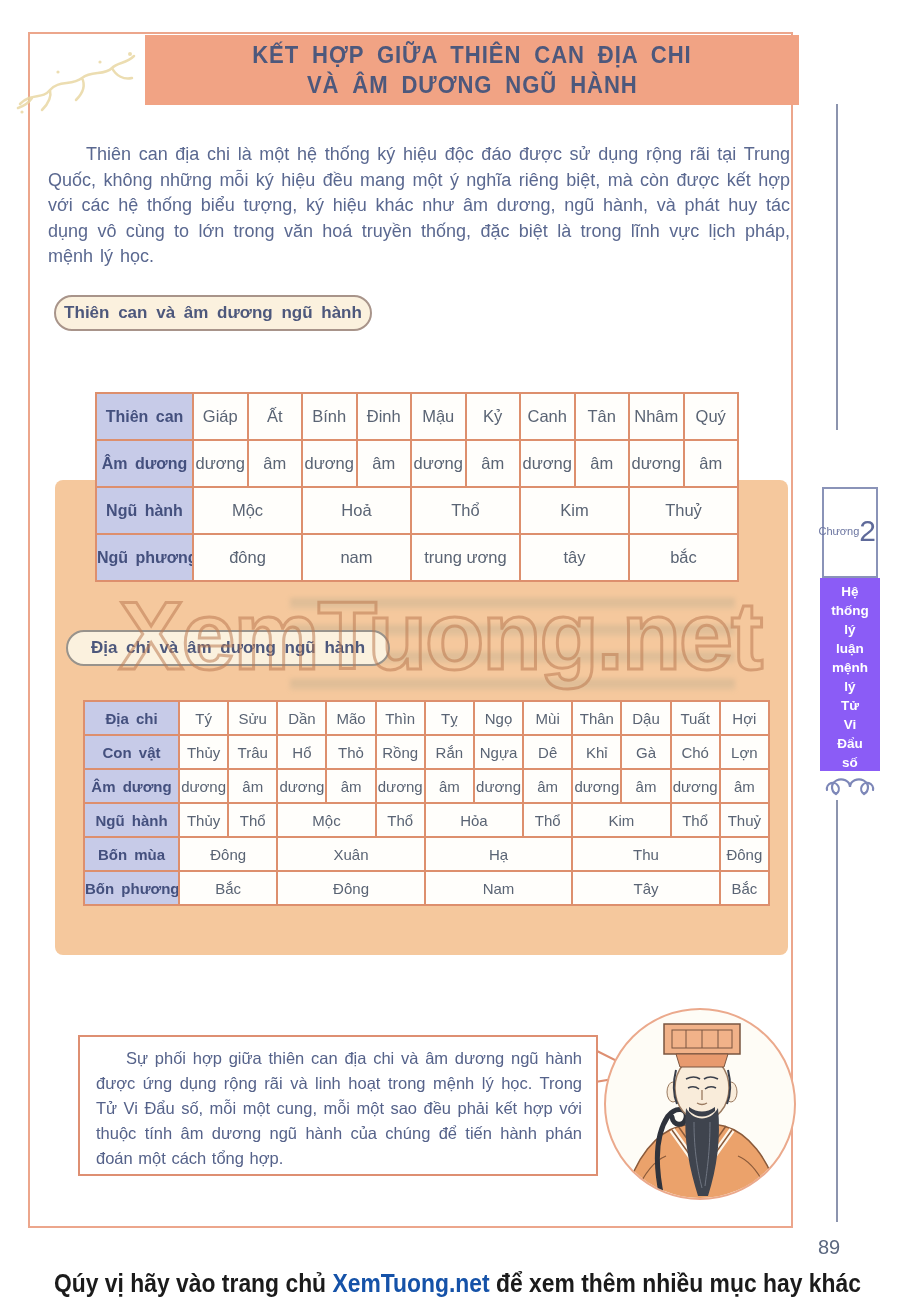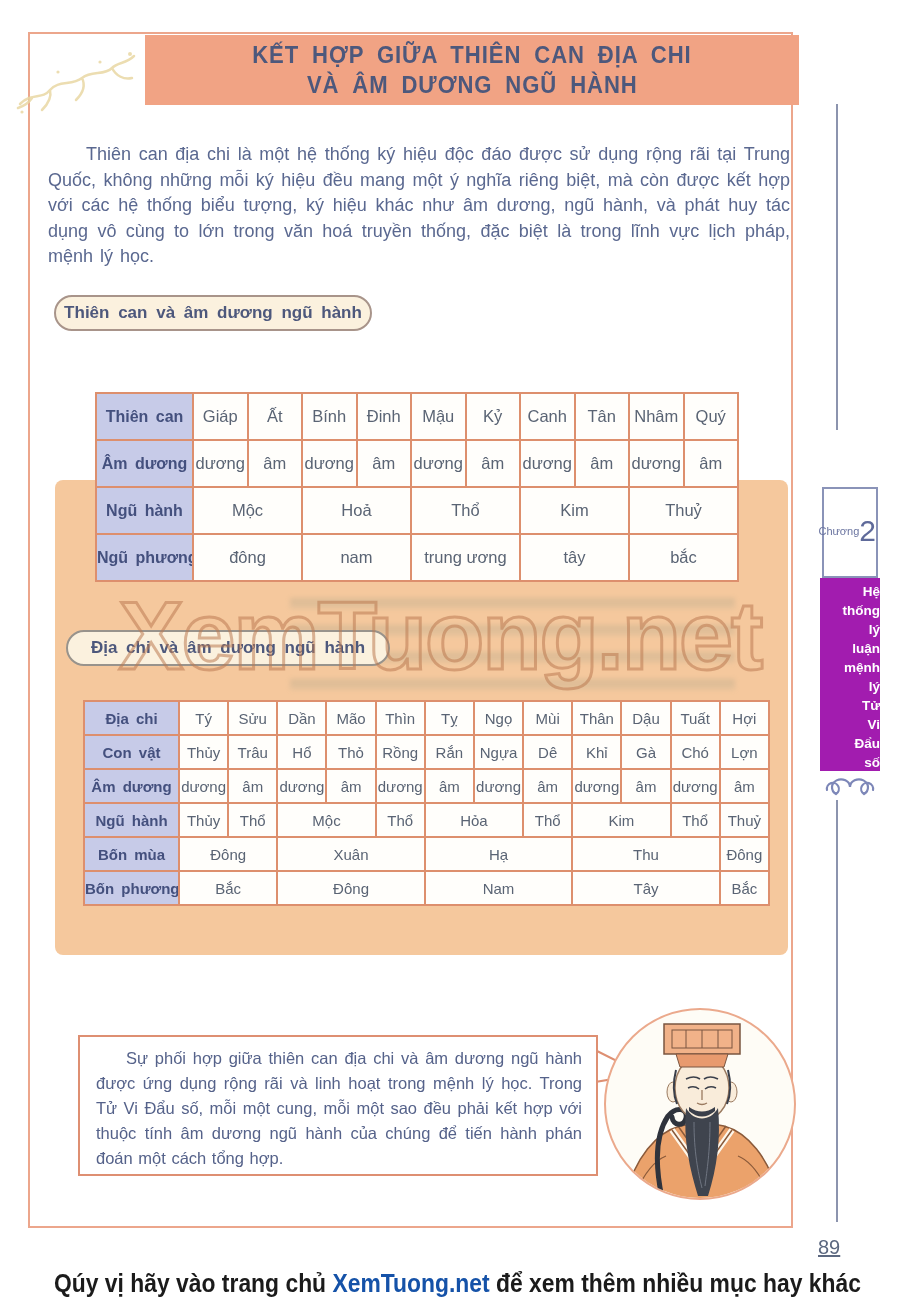--- a/index.html
+++ b/index.html
@@ -68,26 +68,26 @@
   .vrule { position:absolute; width:2px; background:#8c94ae; left:836px; z-index:1; }
   #vrule-top { top:104px; height:326px; }
   #vrule-bottom { top:800px; height:422px; }
   #chapter-box { position:absolute; left:822px; top:487px; width:56px; height:91px;
     background:#ffffff; border:2px solid #8a93b8; z-index:2;
     display:flex; align-items:center; justify-content:flex-end;
     padding-bottom:4px; }
   #chapter-label { font-size:11px; color:#6a74a0; }
   #chapter-number { font-size:30px; color:#5f6a9a; line-height:32px; }
   #chapter-title { position:absolute; left:820px; top:578px; width:60px; height:193px;
-    background:#a21caf; z-index:2; color:#ffffff; font-weight:bold; font-size:13.5px;
-    line-height:19px; text-align:right; padding-top:4px; }
+    background:#8b5cf6; z-index:2; color:#ffffff; font-weight:bold; font-size:13.5px;
+    line-height:19px; text-align:center; padding-top:4px; }
   #cloud { position:absolute; left:821px; top:770px; width:58px; height:28px; z-index:2; }
   
   #page-number { position:absolute; left:818px; top:1236px; width:50px;
-    font-size:20px; color:#5c6880; z-index:1;text-decoration:underline; }
+    font-size:20px; color:#5c6880; z-index:1; }
   #footer { position:absolute; left:0; top:1268px; width:900px; text-align:center;
     font-size:26px; font-weight:bold; color:#1b1b1b; z-index:1;
     transform:scaleX(0.88); transform-origin:center; white-space:nowrap; }
   #footer .link { color:#1552a8; }
 </style>
 </head>
 <body>
 
 <div id="page">
 

